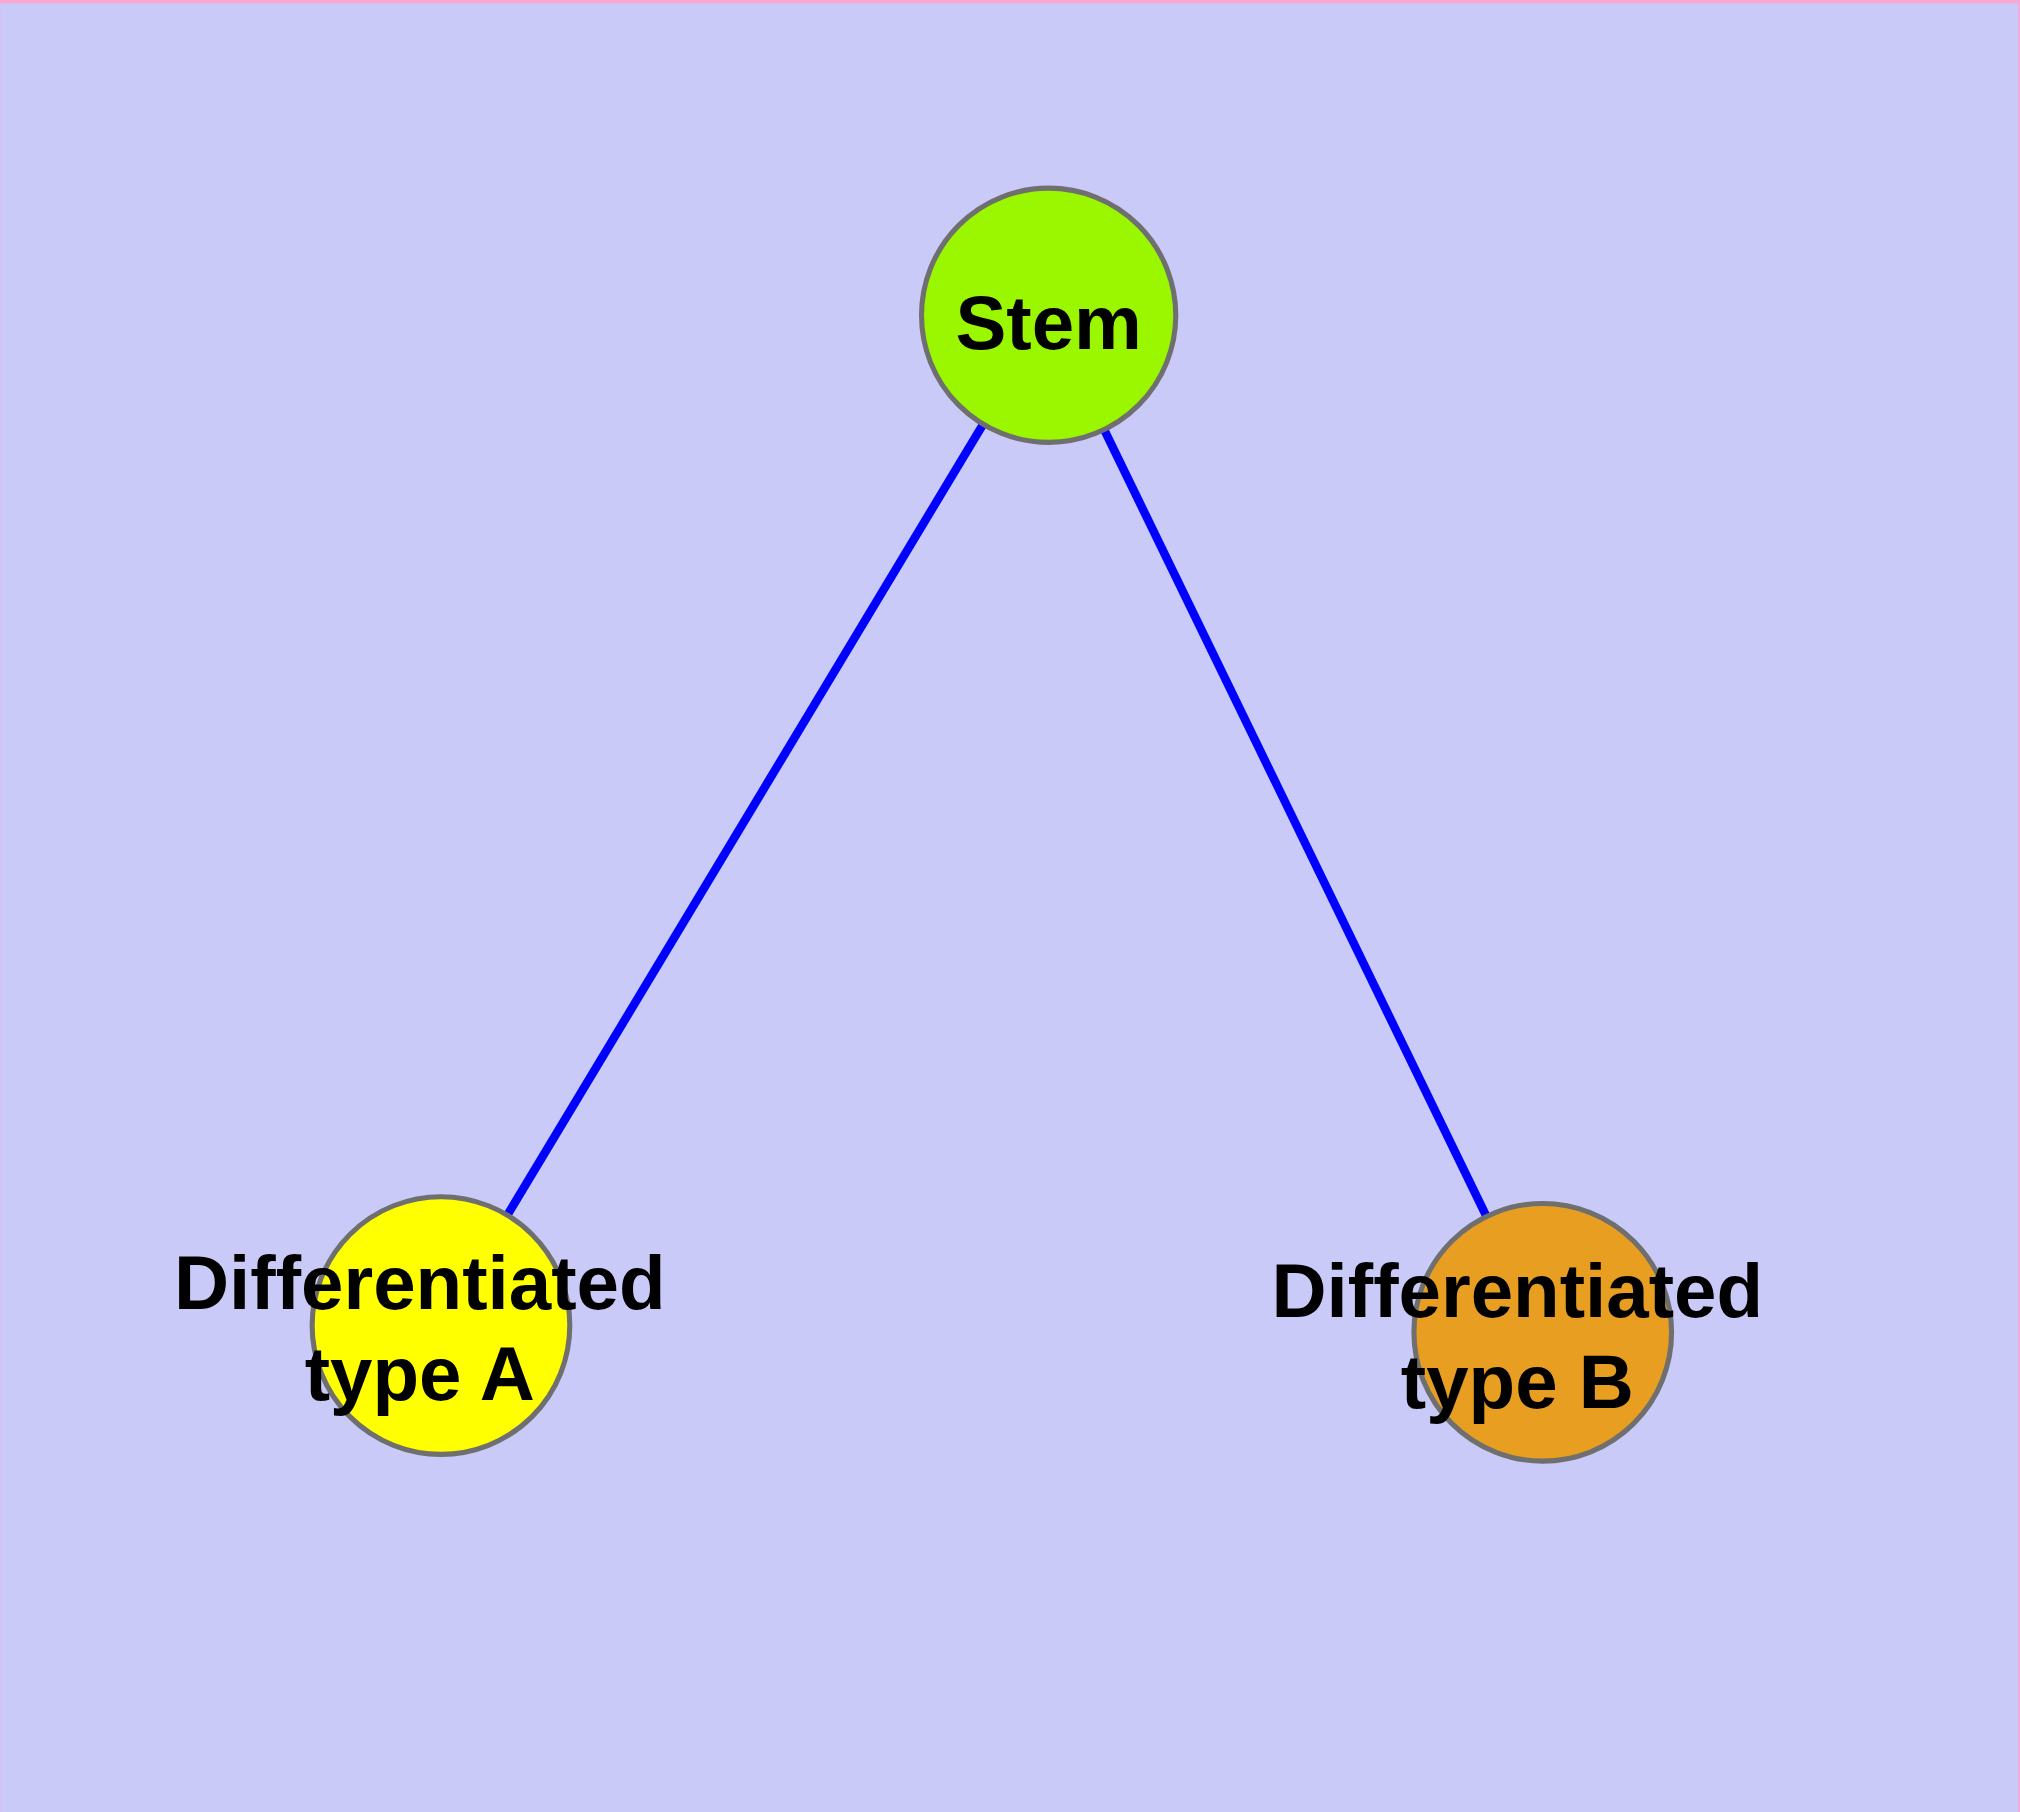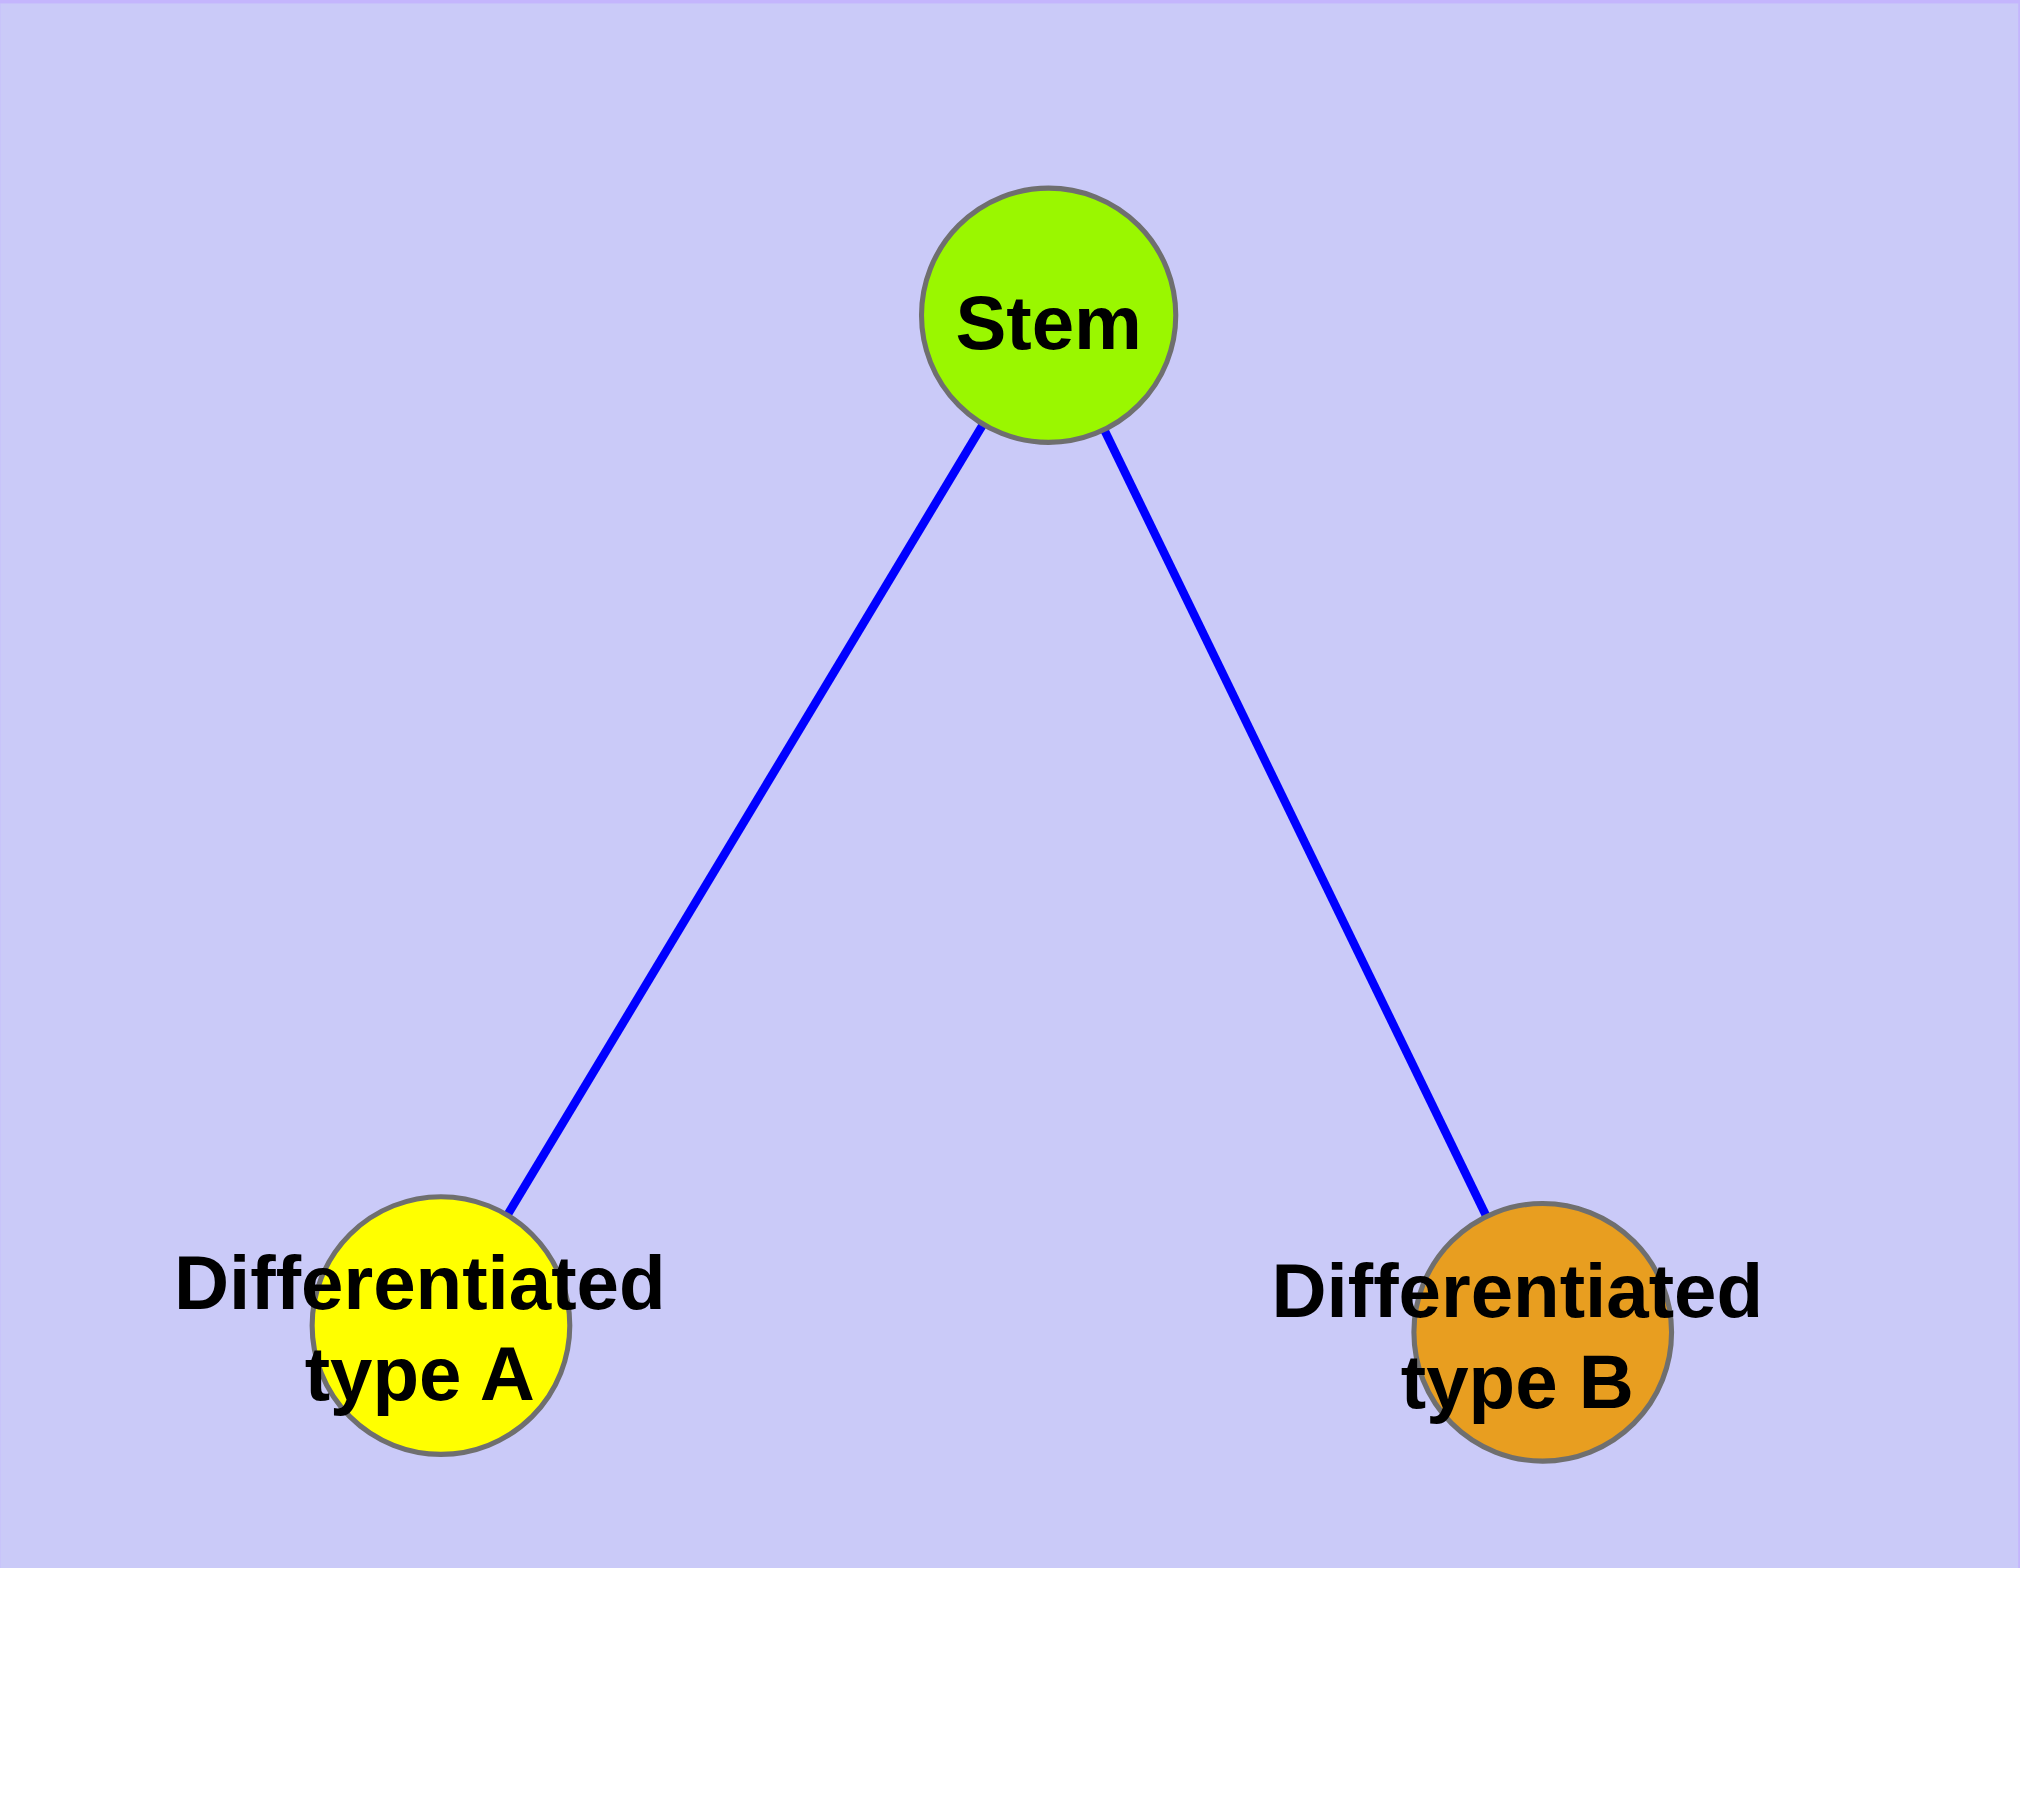--- a/index.html
+++ b/index.html
@@ -4,22 +4,22 @@
 <style>
   html, body {
     margin: 0;
     padding: 0;
     background: #ffffff;
     font-family: "Liberation Sans", sans-serif;
   }
   #stage {
     position: relative;
     width: 2021px;
-    height: 1568px;
-    background: #c4b5fd;
+    height: 1812px;
+    background: #f9a8d4;
     overflow: hidden;
   }
   #stage svg {
     position: absolute;
     left: 0;
     top: 0;
     display: block;
   }
   svg text {
     font-family: "Liberation Sans", sans-serif;

